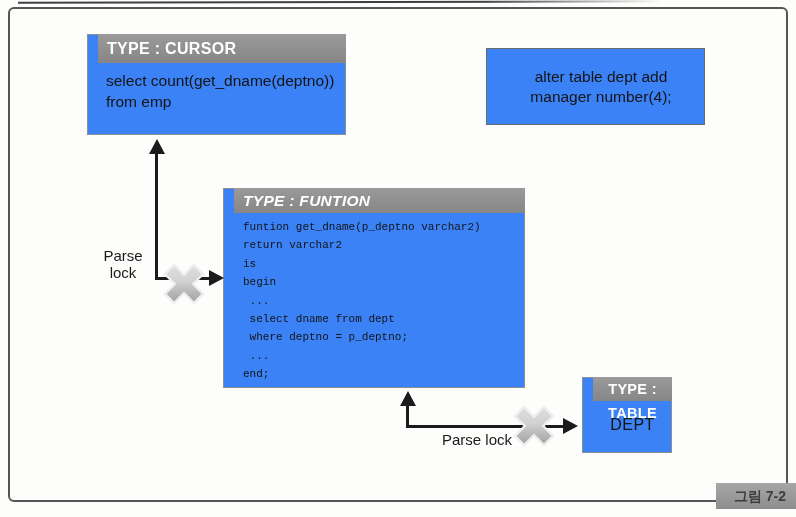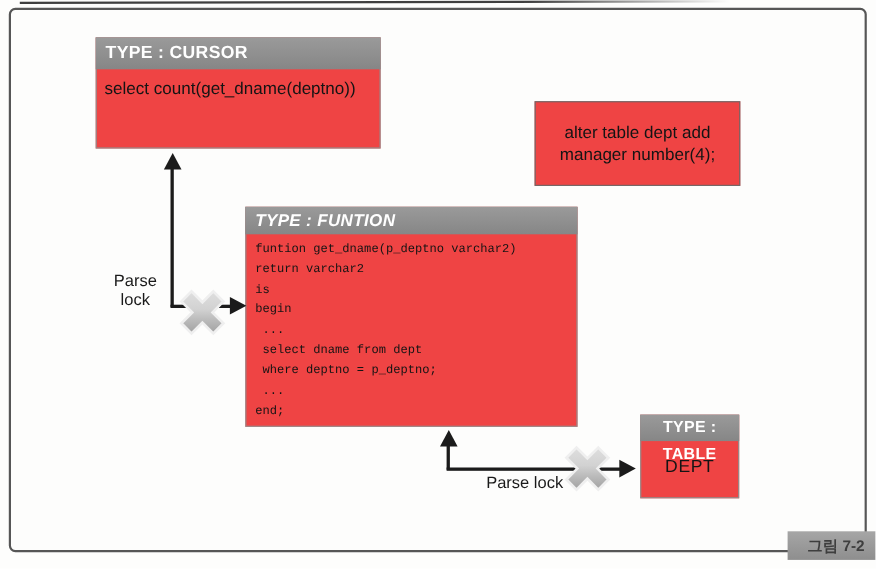--- a/index.html
+++ b/index.html
@@ -9,30 +9,30 @@
 
   
   .topline { position:absolute; left:18px; top:1px; width:645px; height:2px;
              background:linear-gradient(to right, #3f3f3f 72%, rgba(63,63,63,0)); transform:rotate(-0.12deg); }
 
   
   .frame { position:absolute; left:8px; top:7px; width:780px; height:495px;
            border:2px solid #565656; border-radius:6px; background:transparent; }
 
   
-  .dbox { position:absolute; background:#ef4444; border:1px solid #8f8f8f; }
+  .dbox { position:absolute; background:#3b82f6; border:1px solid #8f8f8f;padding-left:11px; }
   .dbox .hdr { background:linear-gradient(#9a9a9a,#868686); color:#ffffff; font-weight:bold;
                letter-spacing:0.3px; margin:-1px; position:relative; z-index:1; }
   .cursor-box { left:87px; top:34px; width:259px; height:101px; }
   .cursor-box .hdr { height:29px; line-height:29px; font-size:16px; padding:0 9px; }
   .cursor-box .bod { padding:8px 7px 0; font-size:15.5px; line-height:21px; color:#141414; }
 
-  .alter-box { left:486px; top:48px; width:187px; height:77px; border:1px solid #6a6a6a;
+  .alter-box { left:486px; top:48px; width:219px; height:77px; border:1px solid #6a6a6a;
                display:flex; align-items:center; justify-content:center; text-align:center;
-               font-size:15.5px; line-height:20px; color:#141414;margin-top:44px; }
+               font-size:15.5px; line-height:20px; color:#141414; }
 
   .function-box { left:223px; top:188px; width:302px; height:200px; }
   .function-box .hdr { height:25px; line-height:25px; font-size:15.5px; padding:0 9px;font-style:italic; }
   .function-box .bod { padding:6px 8px 0; font-size:11px; line-height:18.4px; color:#141414;font-family:Liberation Mono, monospace; }
 
   .table-box { left:582px; top:377px; width:90px; height:76px; }
   .table-box .hdr { height:24px; line-height:24px; font-size:14.5px; text-align:center; padding:0 3px; }
   .table-box .bod { height:50px; display:flex; align-items:center; justify-content:center;
                     font-size:16px; letter-spacing:0.5px; color:#141414; }
 
@@ -84,20 +84,21 @@
     </defs>
   </svg>
 
   <div class="topline"></div>
   <div class="frame"></div>
 
   <div class="dbox cursor-box">
     <div class="hdr">TYPE : CURSOR</div>
     <div class="bod">
       <div class="code-line">select count(get_dname(deptno))</div>
+      <div class="code-line">from emp</div>
     </div>
   </div>
 
   <div class="dbox alter-box">
     <div>
       <div class="code-line">alter table dept add</div>
       <div class="code-line">manager number(4);</div>
     </div>
   </div>
 

